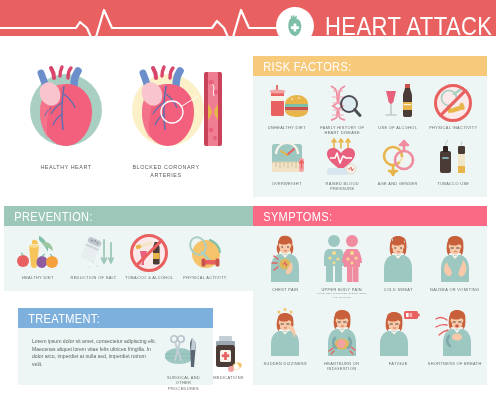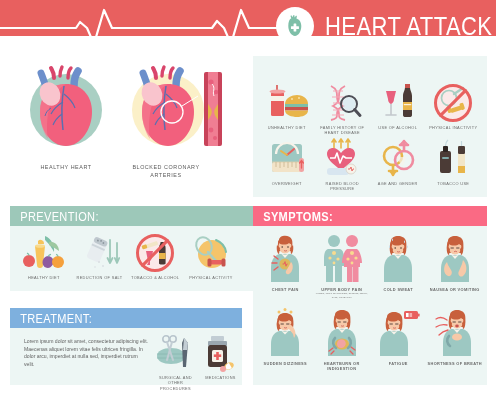--- a/index.html
+++ b/index.html
@@ -151,20 +151,23 @@
         <circle cx="94" cy="30" r="2.2" fill="#E8607D"></circle>
         <circle cx="89" cy="68" r="2.4" fill="#E8607D"></circle>
         <circle cx="93" cy="76" r="2" fill="#E8607D"></circle>
         <path d="M90,22 C94,26 90,30 92,34" stroke="#ffffff" stroke-width="0.9" fill="none"></path>
       </svg>
       <div class="hero-cap" style="margin-top:2px; width:88px;">BLOCKED CORONARY ARTERIES</div>
     </div>
   </div>
 
   <div class="panel" style="left:253px; top:56px; width:234px; height:141px;">
+    <div class="bar" style="background:#F7C97A;">
+      <span class="bar-label">RISK FACTORS:</span>
+    </div>
 
     <div class="grid" style="left:6px; top:26px; width:222px;">
       <div class="cell" style="width:55.5px;">
         <div class="cell-art">
           <svg width="42" height="40" viewBox="0 0 42 40">
             <rect x="5" y="10" width="13" height="24" rx="1.5" fill="#E8605F"></rect>
             <rect x="5" y="14" width="13" height="5" fill="#F7F2E8"></rect>
             <path d="M11,10 L11,3" stroke="#D9534F" stroke-width="1.6"></path>
             <ellipse cx="11.5" cy="9.5" rx="8" ry="2" fill="#F2A3A3"></ellipse>
             <path d="M19,22 C19,16 26,13 31,13 C36,13 42,16 42,22 Z" fill="#E8B54A"></path>
@@ -278,21 +281,21 @@
             <rect x="26" y="8" width="7" height="8" rx="1.2" fill="#4B3B36"></rect>
             <rect x="26" y="28" width="7" height="7" fill="#E8B54A"></rect>
             <path d="M29.5,8 L29.5,3" stroke="#C5D9DE" stroke-width="1.2" fill="none"></path>
           </svg>
         </div>
         <div class="cell-cap">TOBACCO USE</div>
       </div>
     </div>
   </div>
 
-  <div class="panel" style="left:10px; top:206px; width:254px; height:85px;">
+  <div class="panel" style="left:4px; top:206px; width:254px; height:85px;">
     <div class="bar" style="background:#9DC8B9;">
       <span class="bar-label">PREVENTION:</span>
     </div>
     <div class="grid" style="left:6px; top:26px; width:223px;">
       <div class="cell" style="width:55.7px;">
         <div class="cell-art">
           <svg width="46" height="40" viewBox="0 0 46 40">
             <path d="M24,4 C30,6 34,14 33,20 C30,14 26,10 24,8 Z" fill="#7EBFA8"></path>
             <path d="M28,10 C33,9 38,13 38,19 C34,16 30,14 28,13 Z" fill="#9DC8A0"></path>
             <path d="M14,14 L24,14 L22,33 C22,35 21,36 19,36 C17,36 16,35 16,33 Z" fill="#F7C45A"></path>
@@ -353,21 +356,21 @@
             <rect x="22" y="28" width="13" height="4.6" rx="2.3" fill="#E8605F"></rect>
             <rect x="19.5" y="26.4" width="4" height="8" rx="1.5" fill="#C8534D"></rect>
             <rect x="33.5" y="26.4" width="4" height="8" rx="1.5" fill="#C8534D"></rect>
           </svg>
         </div>
         <div class="cell-cap">PHYSICAL ACTIVITY</div>
       </div>
     </div>
   </div>
 
-  <div class="panel" style="left:253px; top:206px; width:234px; height:179px;font-weight:bold;">
+  <div class="panel" style="left:253px; top:206px; width:234px; height:179px;">
     <div class="bar" style="background:#FA6A84;">
       <span class="bar-label">SYMPTOMS:</span>
     </div>
 
     <div class="grid" style="left:4px; top:26px; width:226px;">
       <div class="cell" style="width:56.5px;">
         <div class="cell-art" style="height:52px;">
           <svg width="40" height="52" viewBox="0 0 40 52">
             <path d="M14,8 C14,3 25,2 27,8 C28,12 27,17 26,19 L14,19 C13,16 12,12 14,8 Z" fill="#C8603C"></path>
             <ellipse cx="20" cy="14" rx="6.4" ry="7.6" fill="#F7C9A8"></ellipse>
@@ -543,21 +546,21 @@
             <path d="M14,14 C10,11 6,11 3,13" stroke="#E8605F" stroke-width="1.3" fill="none" stroke-linecap="round"></path>
             <path d="M14,19 C10,18 6,19 3,21" stroke="#E8605F" stroke-width="1.3" fill="none" stroke-linecap="round"></path>
             <path d="M15,24 C11,25 8,27 6,29" stroke="#E8605F" stroke-width="1.3" fill="none" stroke-linecap="round"></path>
           </svg>
         </div>
         <div class="cell-cap person-cap">SHORTNESS OF BREATH</div>
       </div>
     </div>
   </div>
 
-  <div class="panel" style="left:10px; top:308px; width:232px; height:77px;">
+  <div class="panel" style="left:18px; top:308px; width:195px; height:77px;">
     <div class="bar" style="background:#7EB0DE;">
       <span class="bar-label">TREATMENT:</span>
     </div>
 
     <div class="tx-body">Lorem ipsum dolor sit amet, consectetur adipiscing elit. Maecenas aliquet lorem vitae felis ultrices fringilla. In dolor arcu, imperdiet at nulla sed, imperdiet rutrum velit.</div>
 
     <div class="grid" style="left:142px; top:26px; width:90px;">
       <div class="cell" style="width:48px;">
         <div class="cell-art" style="height:38px;">
           <svg width="44" height="38" viewBox="0 0 44 38">

